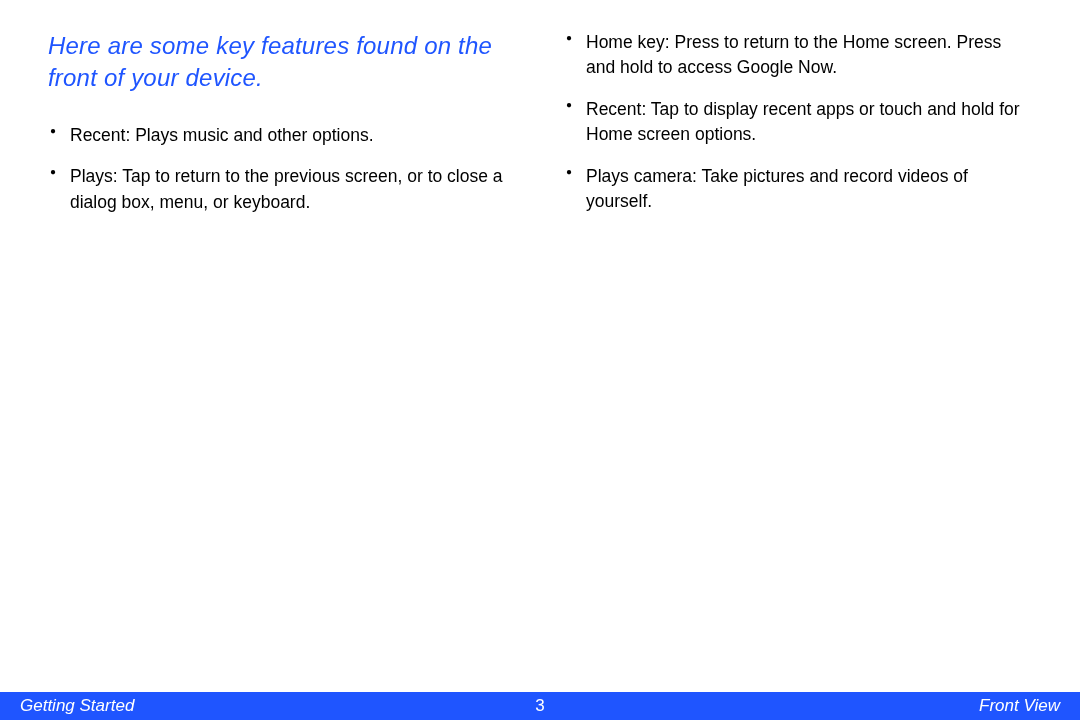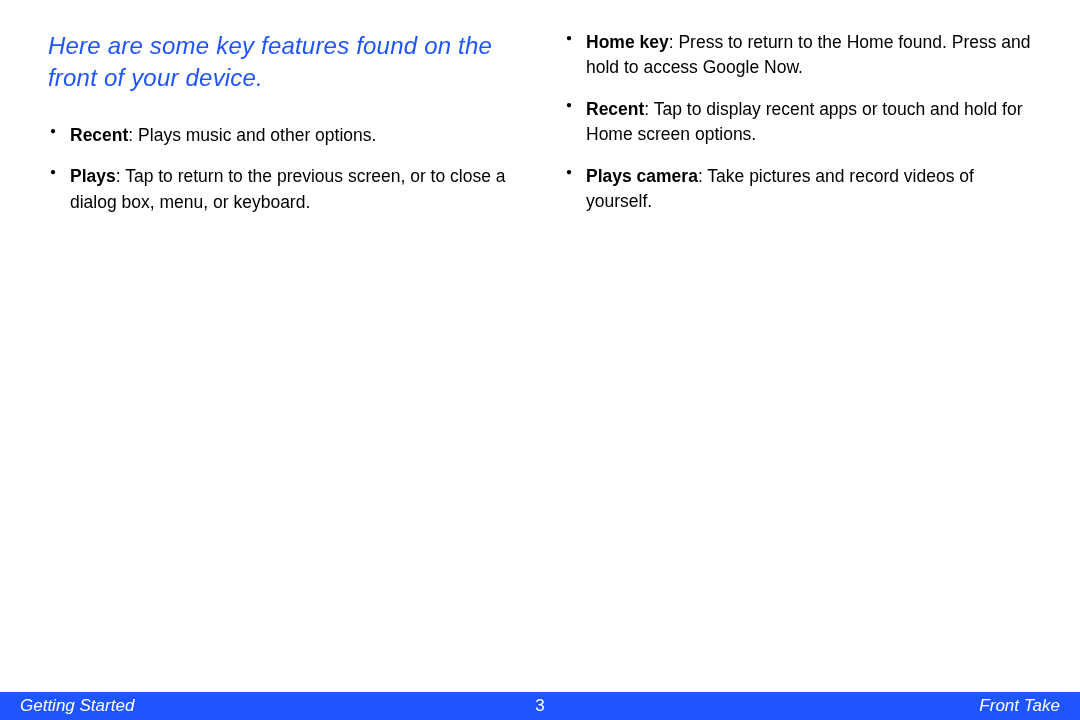--- a/index.html
+++ b/index.html
@@ -40,21 +40,21 @@
       color: #000;
     }
     ul.features li::before {
       content: "\25CF";
       position: absolute;
       left: 2px;
       top: 1px;
       font-size: 10px;
       color: #000;
     }
-    .term { font-weight: bold; }
+    .term { font-weight: normal; }
     .footer {
       position: absolute;
       left: 0;
       bottom: 0;
       width: 100%;
       height: 28px;
       background: #1f55ff;
       color: #ffffff;
       display: flex;
       align-items: center;
@@ -82,30 +82,30 @@
           <span class="term">Recent</span><span>: Plays music and other options.</span>
         </li>
         <li>
           <span class="term">Plays</span><span>: Tap to return to the previous screen, or to close a dialog box, menu, or keyboard.</span>
         </li>
       </ul>
     </div>
     <div class="col">
       <ul class="features">
         <li>
-          <span class="term">Home key</span><span>: Press to return to the Home found. Press and hold to access Google Now.</span>
+          <span class="term">Home key</span><span>: Press to return to the Home screen. Press and hold to access Google Now.</span>
         </li>
         <li>
           <span class="term">Recent</span><span>: Tap to display recent apps or touch and hold for Home screen options.</span>
         </li>
         <li>
           <span class="term">Plays camera</span><span>: Take pictures and record videos of yourself.</span>
         </li>
       </ul>
     </div>
   </div>
 
   <div class="footer">
     <span>Getting Started</span>
     <span class="center">3</span>
-    <span>Front Take</span>
+    <span>Front View</span>
   </div>
 </div>
 
 </body></html>

